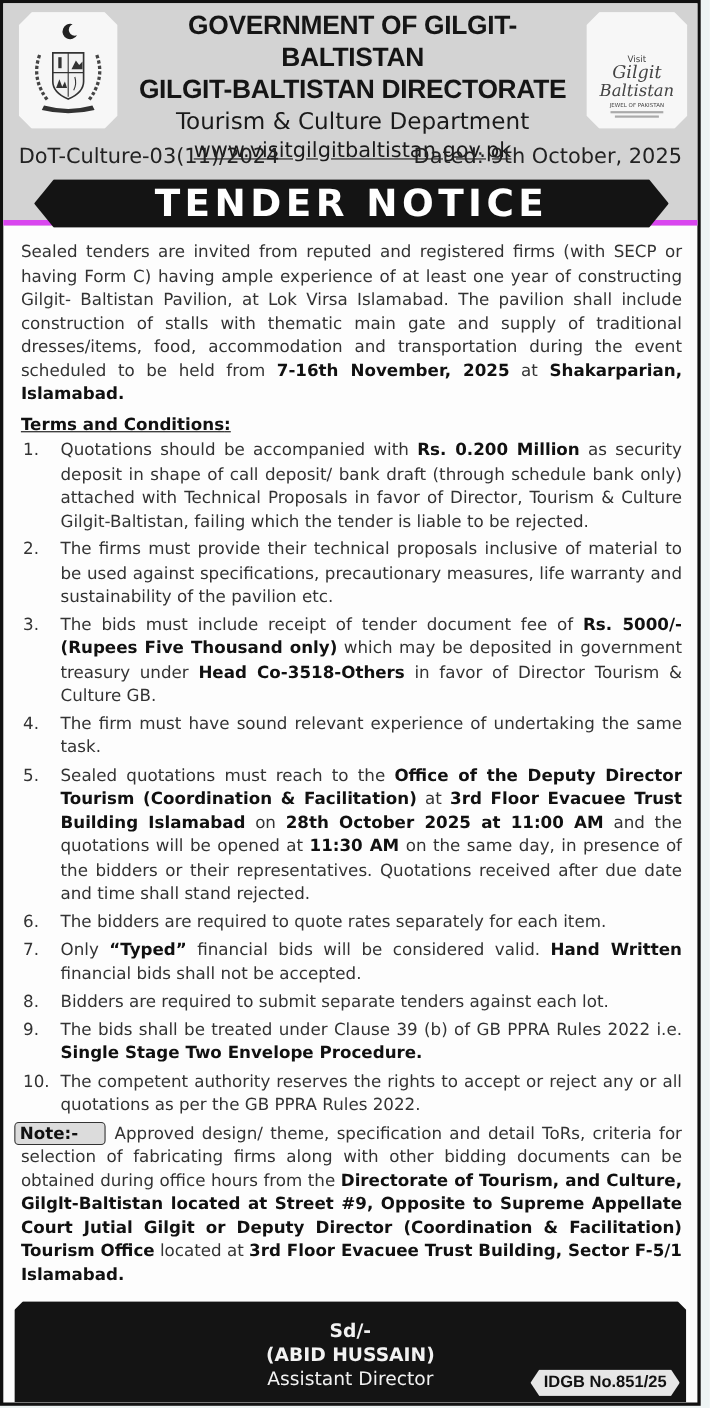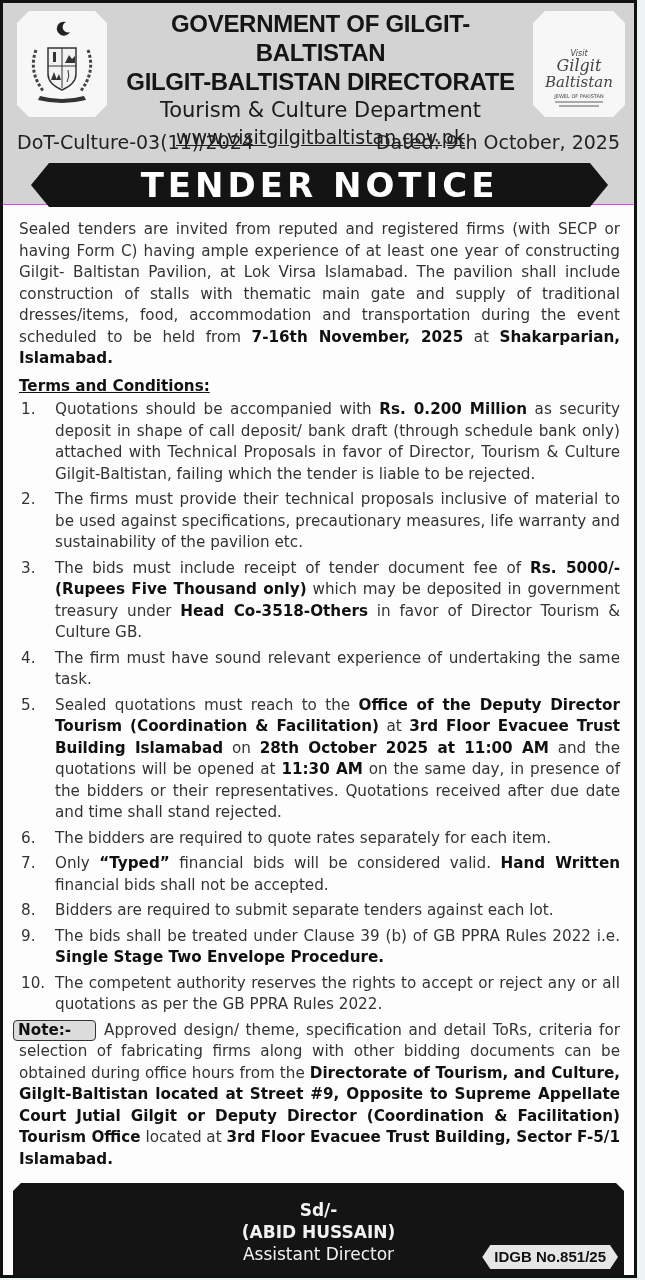--- a/index.html
+++ b/index.html
@@ -7,21 +7,21 @@
   body { font-family: "DejaVu Sans", sans-serif; color: #2a2a2a; }
 
   .page {
     position: absolute; left: 0; top: 0; width: 637px; height: 1278px;
     border: 3px solid #111; background: #fdfdfd;
   }
 
   
   .header {
     position: relative; height: 202px; background: #d3d3d3;
-    border-bottom: 1px solid #d946ef;
+    border-bottom: 5px solid #d946ef;
   }
   .logo-box {
     position: absolute; top: 8px; width: 90px; height: 106px;
     background: #f7f7f7;
     clip-path: polygon(12px 0, calc(100% - 12px) 0, 100% 12px, 100% calc(100% - 12px), calc(100% - 12px) 100%, 12px 100%, 0 calc(100% - 12px), 0 12px);
     display: flex; align-items: center; justify-content: center;
   }
   .logo-left { left: 14px; }
   .logo-right { left: 530px; width: 92px; }
 
@@ -114,21 +114,21 @@
 
     <div class="head-text">
       <div class="gov-line">GOVERNMENT OF GILGIT-BALTISTAN</div>
       <div class="gov-line">GILGIT-BALTISTAN DIRECTORATE</div>
       <div class="dept-line">Tourism &amp; Culture Department</div>
       <div class="url-line">www.visitgilgitbaltistan.gov.pk</div>
     </div>
 
     <div class="logo-box logo-right">
       <div style="text-align:center; color:#444;">
-        <div style="font-size:8px; font-style:italic;margin-top:28px;">Visit</div>
+        <div style="font-size:8px; margin-top:28px;">Visit</div>
         <div style="font-family:'DejaVu Serif',serif; font-style:italic; font-size:16px; line-height:16px;">Gilgit</div>
         <div style="font-family:'DejaVu Serif',serif; font-style:italic; font-size:15px; line-height:16px;">Baltistan</div>
         <div style="font-size:5px; margin-top:3px;">JEWEL OF PAKISTAN</div>
         <div style="height:2px; background:#aaa; margin:2px 10px 0;"></div>
         <div style="height:2px; background:#aaa; margin:2px 14px 0;"></div>
       </div>
     </div>
 
     <div class="ref-row">
       <span>DoT-Culture-03(11)/2024</span>

